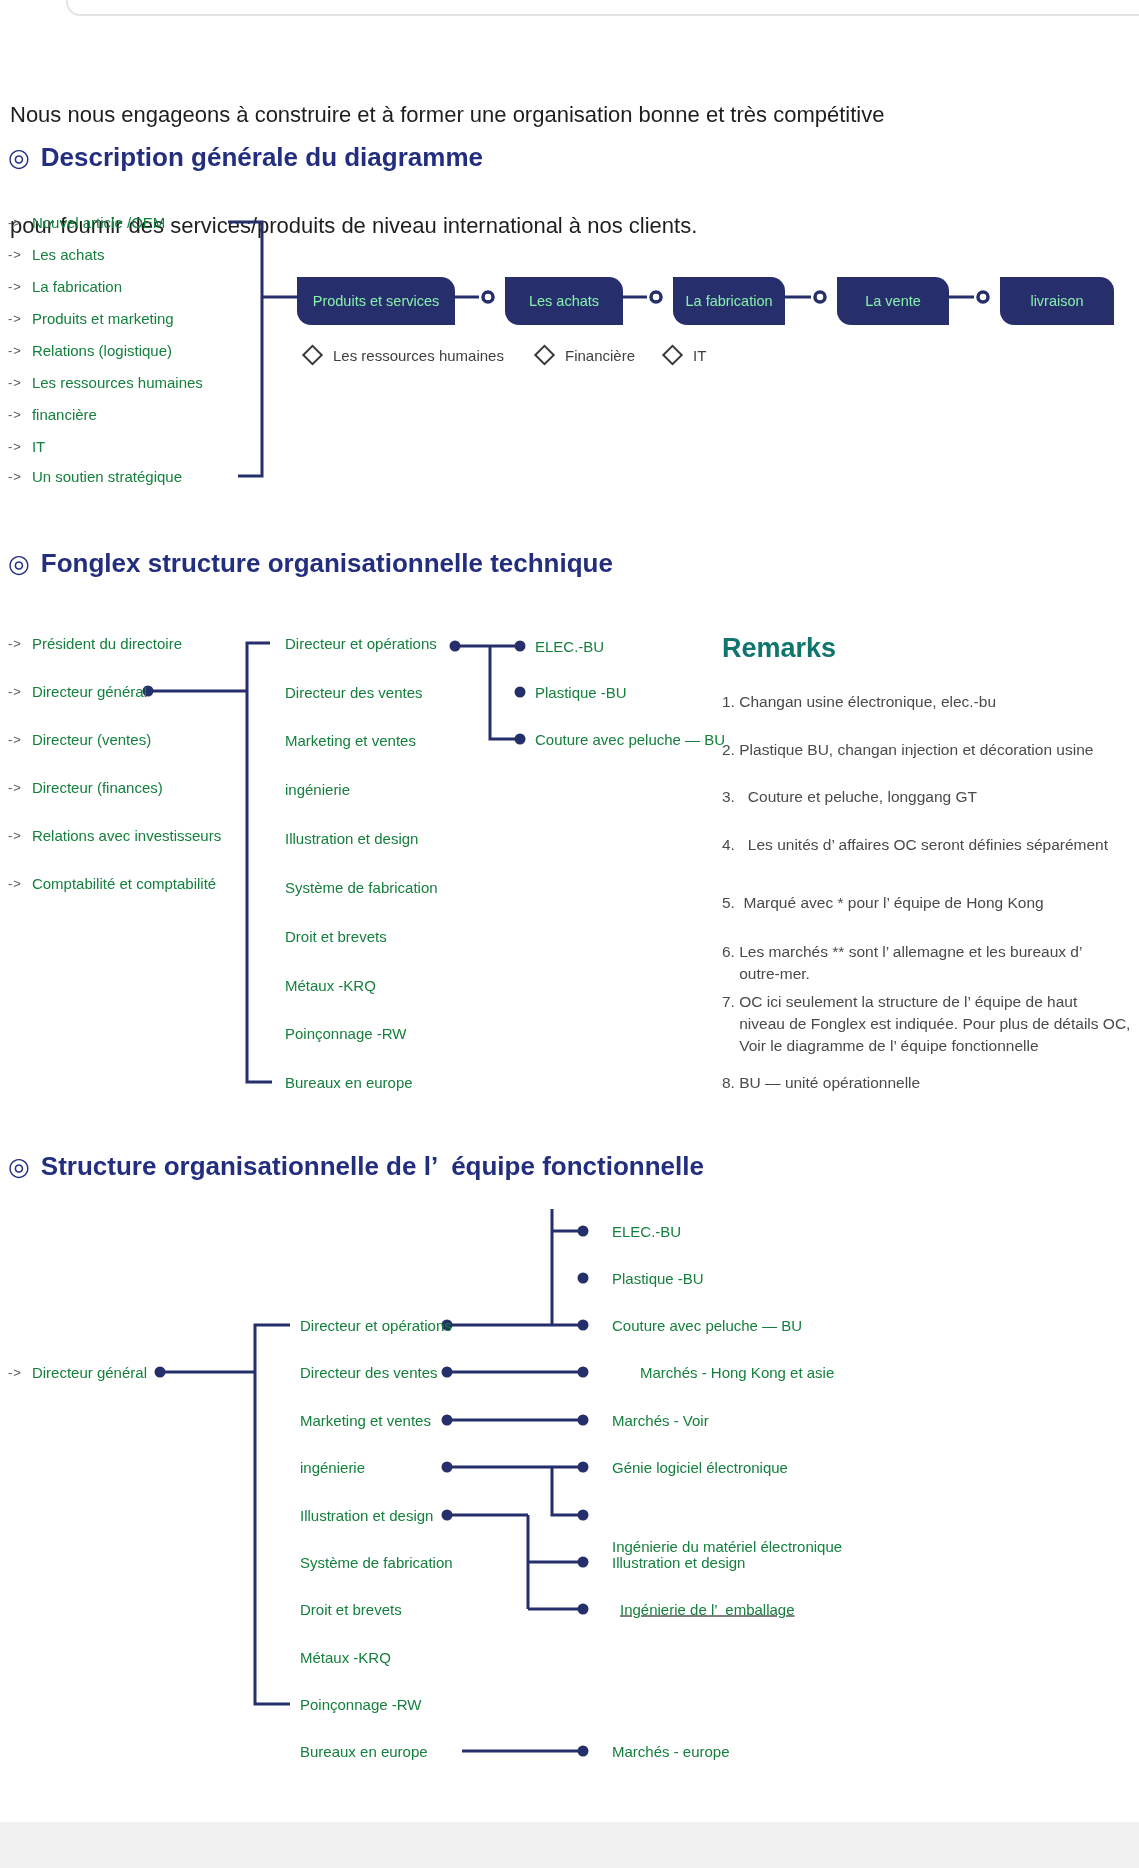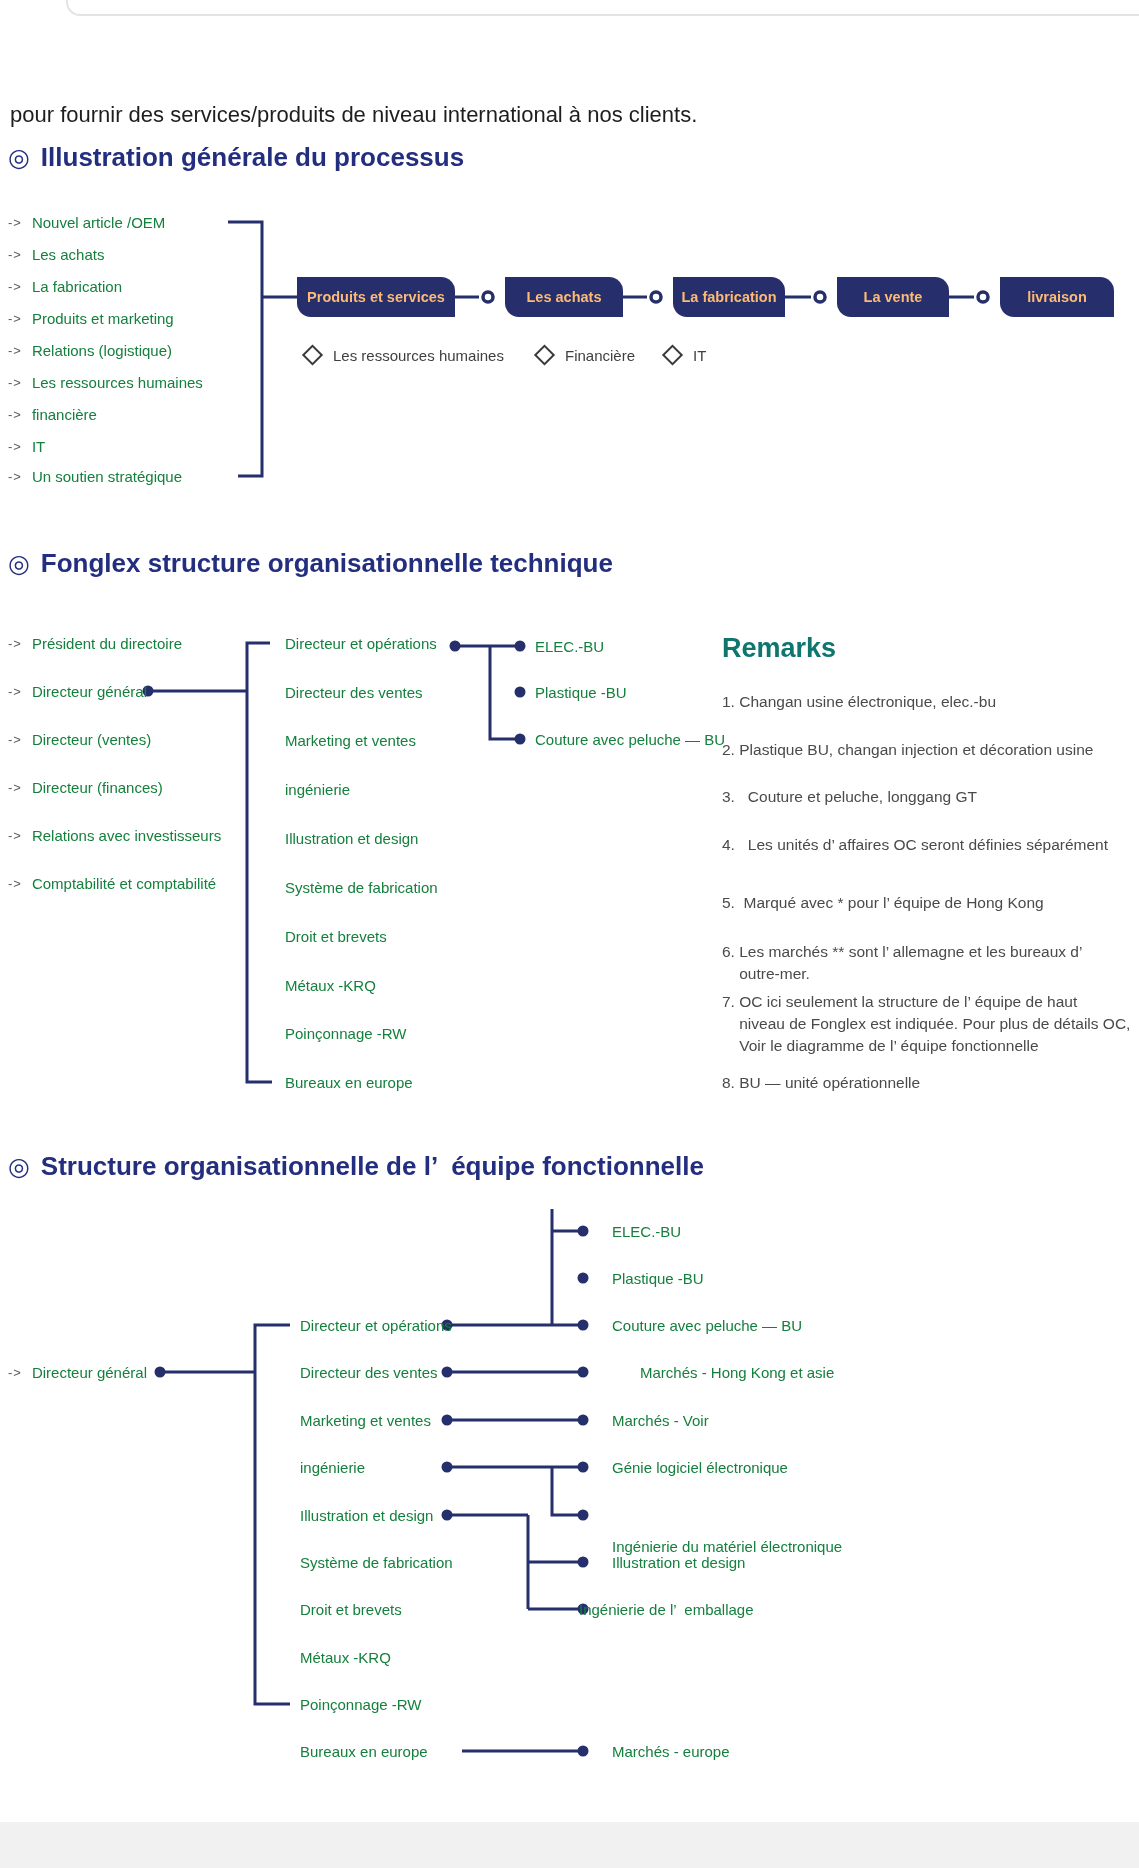--- a/index.html
+++ b/index.html
@@ -24,23 +24,23 @@
     transform:translateY(-50%);
   }
   .sec-h .ring-ico{font-size:25px;font-weight:400;margin-right:11px;line-height:1;}
   .item{
     position:absolute;display:flex;align-items:center;
     transform:translateY(-50%);white-space:pre;
   }
   .arr{font-size:13px;color:#5a5a5a;margin-right:10px;letter-spacing:1px;}
   .lbl{font-size:15px;color:#15803d;}
   .fbox{
-    position:absolute;height:40px;background:#262F6B;color:#fdba74;
+    position:absolute;height:48px;background:#262F6B;color:#86efac;
     display:flex;align-items:center;justify-content:center;
-    font-size:14.5px;border-radius:0 14px 0 14px;white-space:pre;font-weight:bold;
+    font-size:14.5px;border-radius:0 14px 0 14px;white-space:pre;
   }
   .dia{
     width:11px;height:11px;border:2px solid #3a3a3a;background:#ffffff;
     transform:rotate(45deg);display:inline-block;margin-right:13px;flex:none;
   }
   .dlabel{font-size:15px;color:#3F3F3F;}
   .remarks-title{
     position:absolute;left:722px;top:633px;font-size:27px;font-weight:700;color:#0f766e;
   }
   .remark{
@@ -55,20 +55,21 @@
   }
 </style>
 </head>
 <body>
 
 <div class="page">
 
   <div class="topbar"></div>
 
   <div class="intro">
+    <div>Nous nous engageons à construire et à former une organisation bonne et très compétitive</div>
     <div>pour fournir des services/produits de niveau international à nos clients.</div>
   </div>
 
   <svg class="conn" width="1139" height="1868" viewBox="0 0 1139 1868" fill="none" stroke="#252F6B" stroke-width="3">
 
     <path d="M228,222 H262 V476 H238"></path>
     <path d="M262,297 H297"></path>
 
     <path d="M455,297 H479"></path>
       <circle cx="488" cy="297" r="5" fill="#ffffff" stroke-width="3.5"></circle>
@@ -119,21 +120,21 @@
     <path d="M528,1562 H583"></path>
       <circle cx="583" cy="1562" r="5.5" fill="#252F6B" stroke="none"></circle>
     <path d="M528,1609 H583"></path>
       <circle cx="583" cy="1609" r="5.5" fill="#252F6B" stroke="none"></circle>
     <path d="M462,1751 H583"></path>
       <circle cx="583" cy="1751" r="5.5" fill="#252F6B" stroke="none"></circle>
   </svg>
 
   <div class="sec-h" style="left:8px;top:157px;">
     <span class="ring-ico">◎</span>
-    <span>Illustration générale du processus</span>
+    <span>Description générale du diagramme</span>
   </div>
 
   <div class="item" style="left:8px;top:222px;"><span class="arr">-&gt;</span><span class="lbl">Nouvel article /OEM</span></div>
   <div class="item" style="left:8px;top:254px;"><span class="arr">-&gt;</span><span class="lbl">Les achats</span></div>
   <div class="item" style="left:8px;top:286px;"><span class="arr">-&gt;</span><span class="lbl">La fabrication</span></div>
   <div class="item" style="left:8px;top:318px;"><span class="arr">-&gt;</span><span class="lbl">Produits et marketing</span></div>
   <div class="item" style="left:8px;top:350px;"><span class="arr">-&gt;</span><span class="lbl">Relations (logistique)</span></div>
   <div class="item" style="left:8px;top:382px;"><span class="arr">-&gt;</span><span class="lbl">Les ressources humaines</span></div>
   <div class="item" style="left:8px;top:414px;"><span class="arr">-&gt;</span><span class="lbl">financière</span></div>
   <div class="item" style="left:8px;top:446px;"><span class="arr">-&gt;</span><span class="lbl">IT</span></div>
@@ -208,18 +209,18 @@
   <div class="item" style="left:300px;top:1751px;"><span class="lbl">Bureaux en europe</span></div>
 
   <div class="item" style="left:612px;top:1231px;"><span class="lbl">ELEC.-BU</span></div>
   <div class="item" style="left:612px;top:1278px;"><span class="lbl">Plastique -BU</span></div>
   <div class="item" style="left:612px;top:1325px;"><span class="lbl">Couture avec peluche — BU</span></div>
   <div class="item" style="left:640px;top:1372px;"><span class="lbl">Marchés - Hong Kong et asie</span></div>
   <div class="item" style="left:612px;top:1420px;"><span class="lbl">Marchés - Voir</span></div>
   <div class="item" style="left:612px;top:1467px;align-items:flex-end;"><span class="lbl">Génie logiciel électronique</span></div>
   <div class="item" style="left:612px;top:1546px;"><span class="lbl">Ingénierie du matériel électronique</span></div>
   <div class="item" style="left:612px;top:1562px;"><span class="lbl">Illustration et design</span></div>
-  <div class="item" style="left:579px;top:1609px;"><span class="lbl">Ingénierie de l’  emballage</span></div>
+  <div class="item" style="left:620px;top:1609px;text-decoration:underline;"><span class="lbl">Ingénierie de l’  emballage</span></div>
   <div class="item" style="left:612px;top:1751px;"><span class="lbl">Marchés - europe</span></div>
 
   <div class="bottom-bar"></div>
 
 </div>
 
 </body></html>

